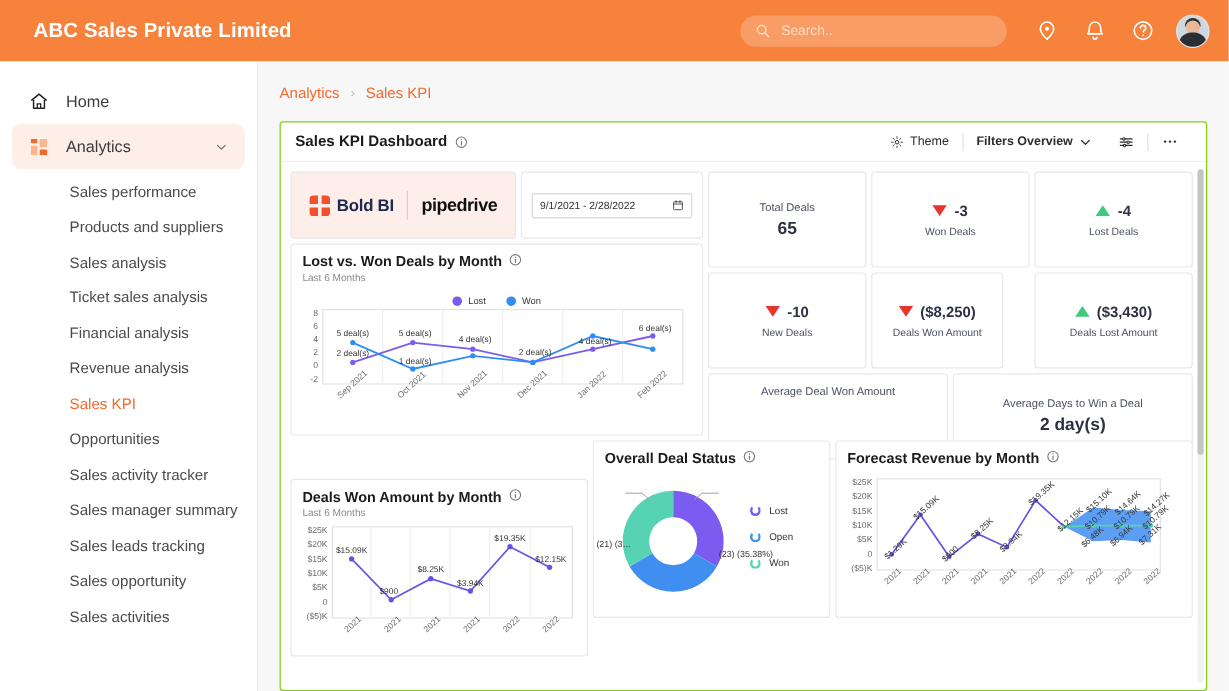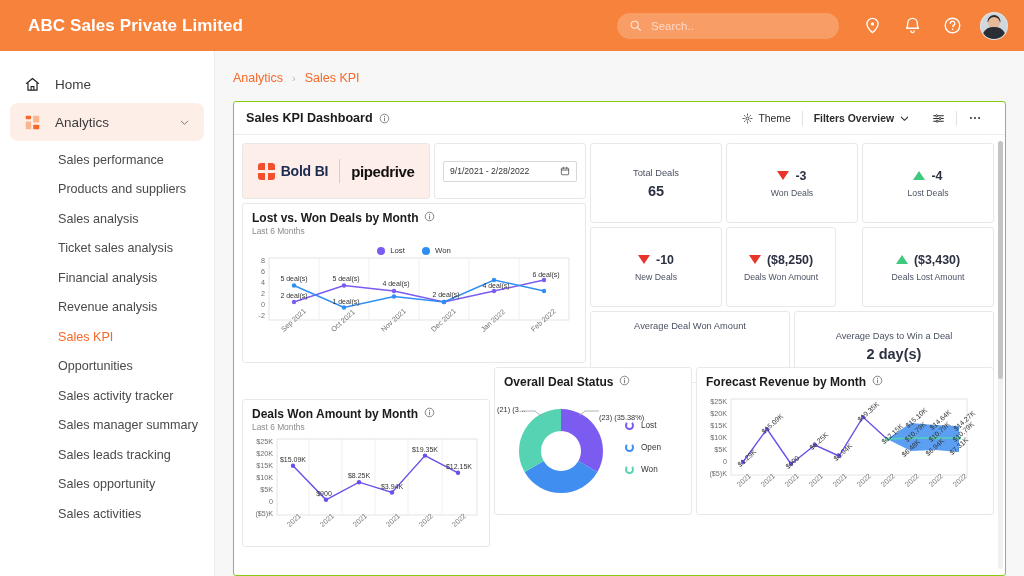--- a/index.html
+++ b/index.html
@@ -148,21 +148,21 @@
   .y-lab { text-align: right; }
   .x-lab { transform-origin: left top; transform: rotate(-42deg); }
   .pt-lab { position: absolute; font-size: 7px; color: #333; white-space: nowrap; transform: translate(-50%,-100%); }
   .pt-lab.rot { transform-origin: left bottom; transform: rotate(-42deg); }
   .legend { display: flex; align-items: center; justify-content: center; gap: 17px; }
   .leg-item { display: flex; align-items: center; gap: 5px; font-size: 7.8px; color: #333; }
   .leg-dot { width: 8px; height: 8px; border-radius: 50%; }
   .don-legend { position: absolute; display: flex; flex-direction: column; gap: 13px; }
   .don-leg-item { display: flex; align-items: center; gap: 7px; font-size: 8.2px; color: #333; }
   .don-ring { width: 9px; height: 9px; border-radius: 50%; border: 2.2px solid #000; border-top-color: transparent !important; }
-  .slice-lab { position: absolute; font-size: 7.4px; color: #333; white-space: nowrap; }
+  .slice-lab { position: absolute; font-size: 7.4px; color: #333; white-space: nowrap; margin-top: 44px; }
 </style>
 </head>
 <body>
 
 <div class="app">
 
   <div class="topbar">
     <div class="brand">
       <svg class="brand-logo" viewBox="0 0 24 24" fill="none">
         <path d="M3 19 L3 6 M3 19 L21 19" stroke="currentColor" stroke-width="1.6" stroke-linecap="round"></path>

